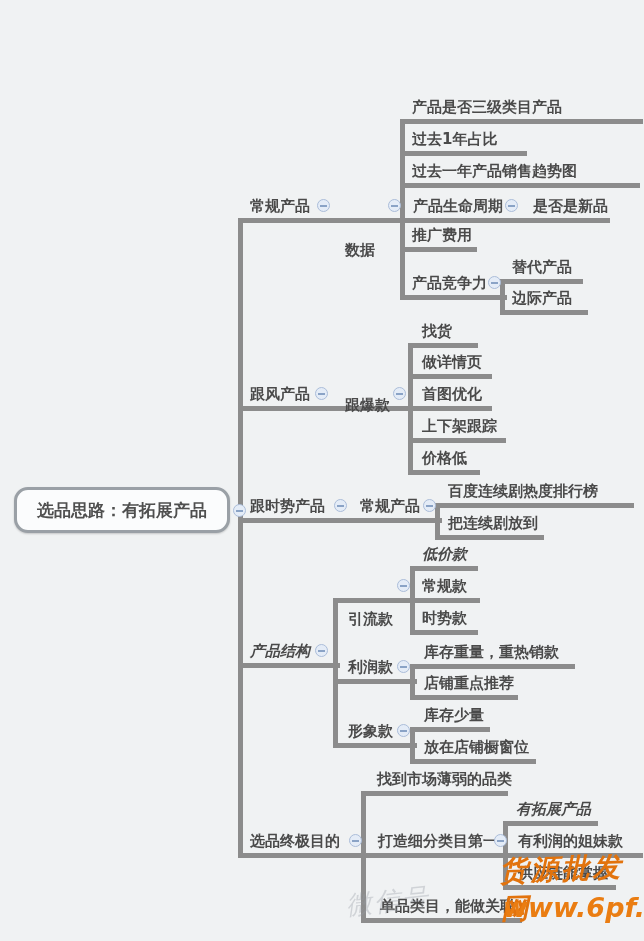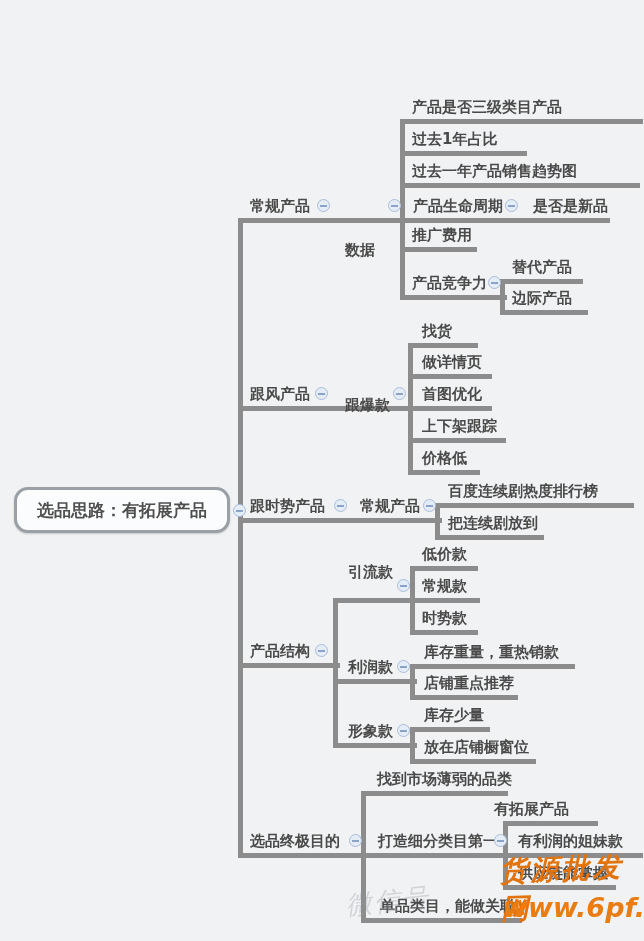--- a/index.html
+++ b/index.html
@@ -85,36 +85,36 @@
   <span class="node" style="left:422px;top:351px;">做详情页</span>
   <span class="node" style="left:422px;top:383px;">首图优化</span>
   <span class="node" style="left:422px;top:415px;">上下架跟踪</span>
   <span class="node" style="left:422px;top:447px;">价格低</span>
 
   <span class="node" style="left:250px;top:495px;">跟时势产品</span>
   <span class="node" style="left:360px;top:495px;">常规产品</span>
   <span class="node" style="left:448px;top:480px;">百度连续剧热度排行榜</span>
   <span class="node" style="left:448px;top:512px;">把连续剧放到</span>
 
-  <span class="node" style="left:250px;top:640px;">产品结构</span>
-  <span class="node" style="left:348px;top:562px;font-family:Liberation Mono, monospace;">引流款</span>
-  <span class="node" style="left:422px;top:543px;">低价款</span>
+  <span class="node" style="left:250px;top:640px;font-style:italic;">产品结构</span>
+  <span class="node" style="left:348px;top:608px;">引流款</span>
+  <span class="node" style="left:422px;top:543px;font-style:italic;">低价款</span>
   <span class="node" style="left:422px;top:575px;">常规款</span>
   <span class="node" style="left:422px;top:607px;">时势款</span>
   <span class="node" style="left:348px;top:656px;">利润款</span>
   <span class="node" style="left:424px;top:641px;">库存重量，重热销款</span>
   <span class="node" style="left:424px;top:672px;">店铺重点推荐</span>
   <span class="node" style="left:348px;top:720px;">形象款</span>
   <span class="node" style="left:424px;top:704px;">库存少量</span>
   <span class="node" style="left:424px;top:736px;">放在店铺橱窗位</span>
 
   <span class="node" style="left:250px;top:830px;">选品终极目的</span>
   <span class="node" style="left:378px;top:830px;">打造细分类目第一</span>
   <span class="node" style="left:377px;top:768px;">找到市场薄弱的品类</span>
-  <span class="node" style="left:494px;top:798px;">有拓展产品</span>
+  <span class="node" style="left:516px;top:798px;font-style:italic;">有拓展产品</span>
   <span class="node" style="left:518px;top:830px;">有利润的姐妹款</span>
   <span class="node" style="left:518px;top:862px;">供应链能掌握</span>
   <span class="node" style="left:380px;top:895px;">单品类目，能做关联</span>
 
   <span class="toggle" style="left:233px;top:504px;">
       <i></i>
     </span>
   <span class="toggle" style="left:317px;top:199px;">
       <i></i>
     </span>

